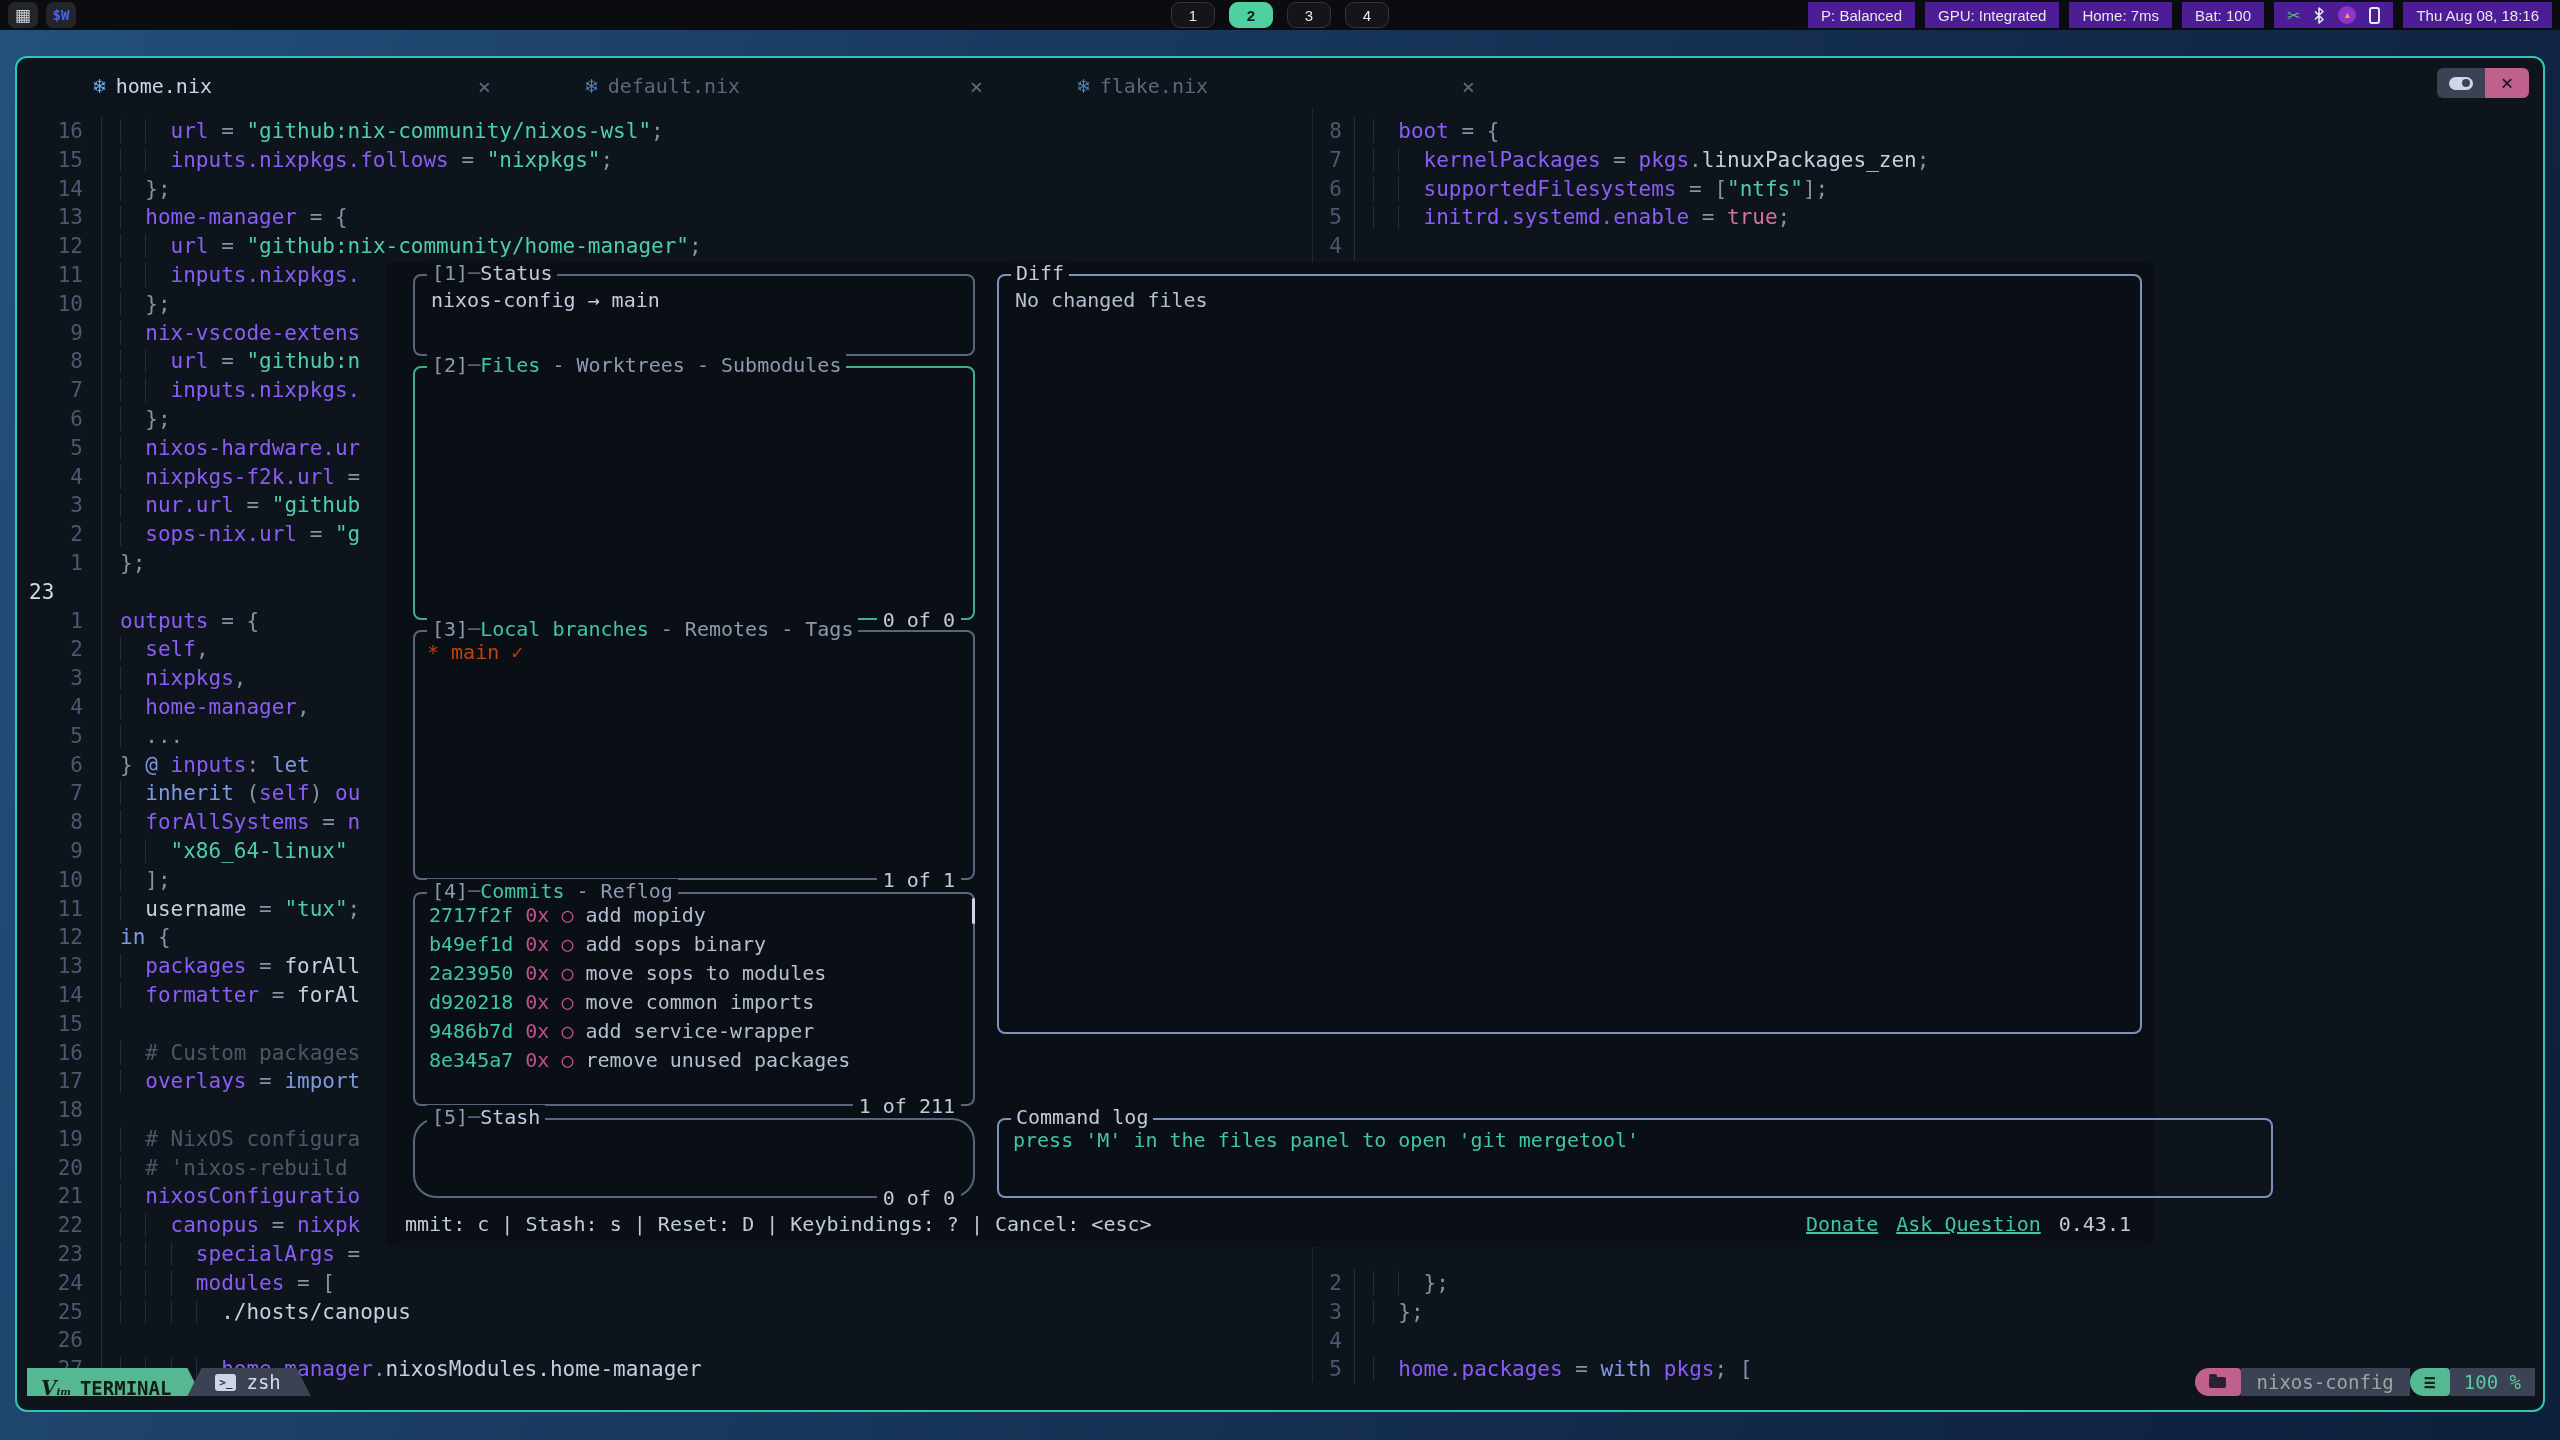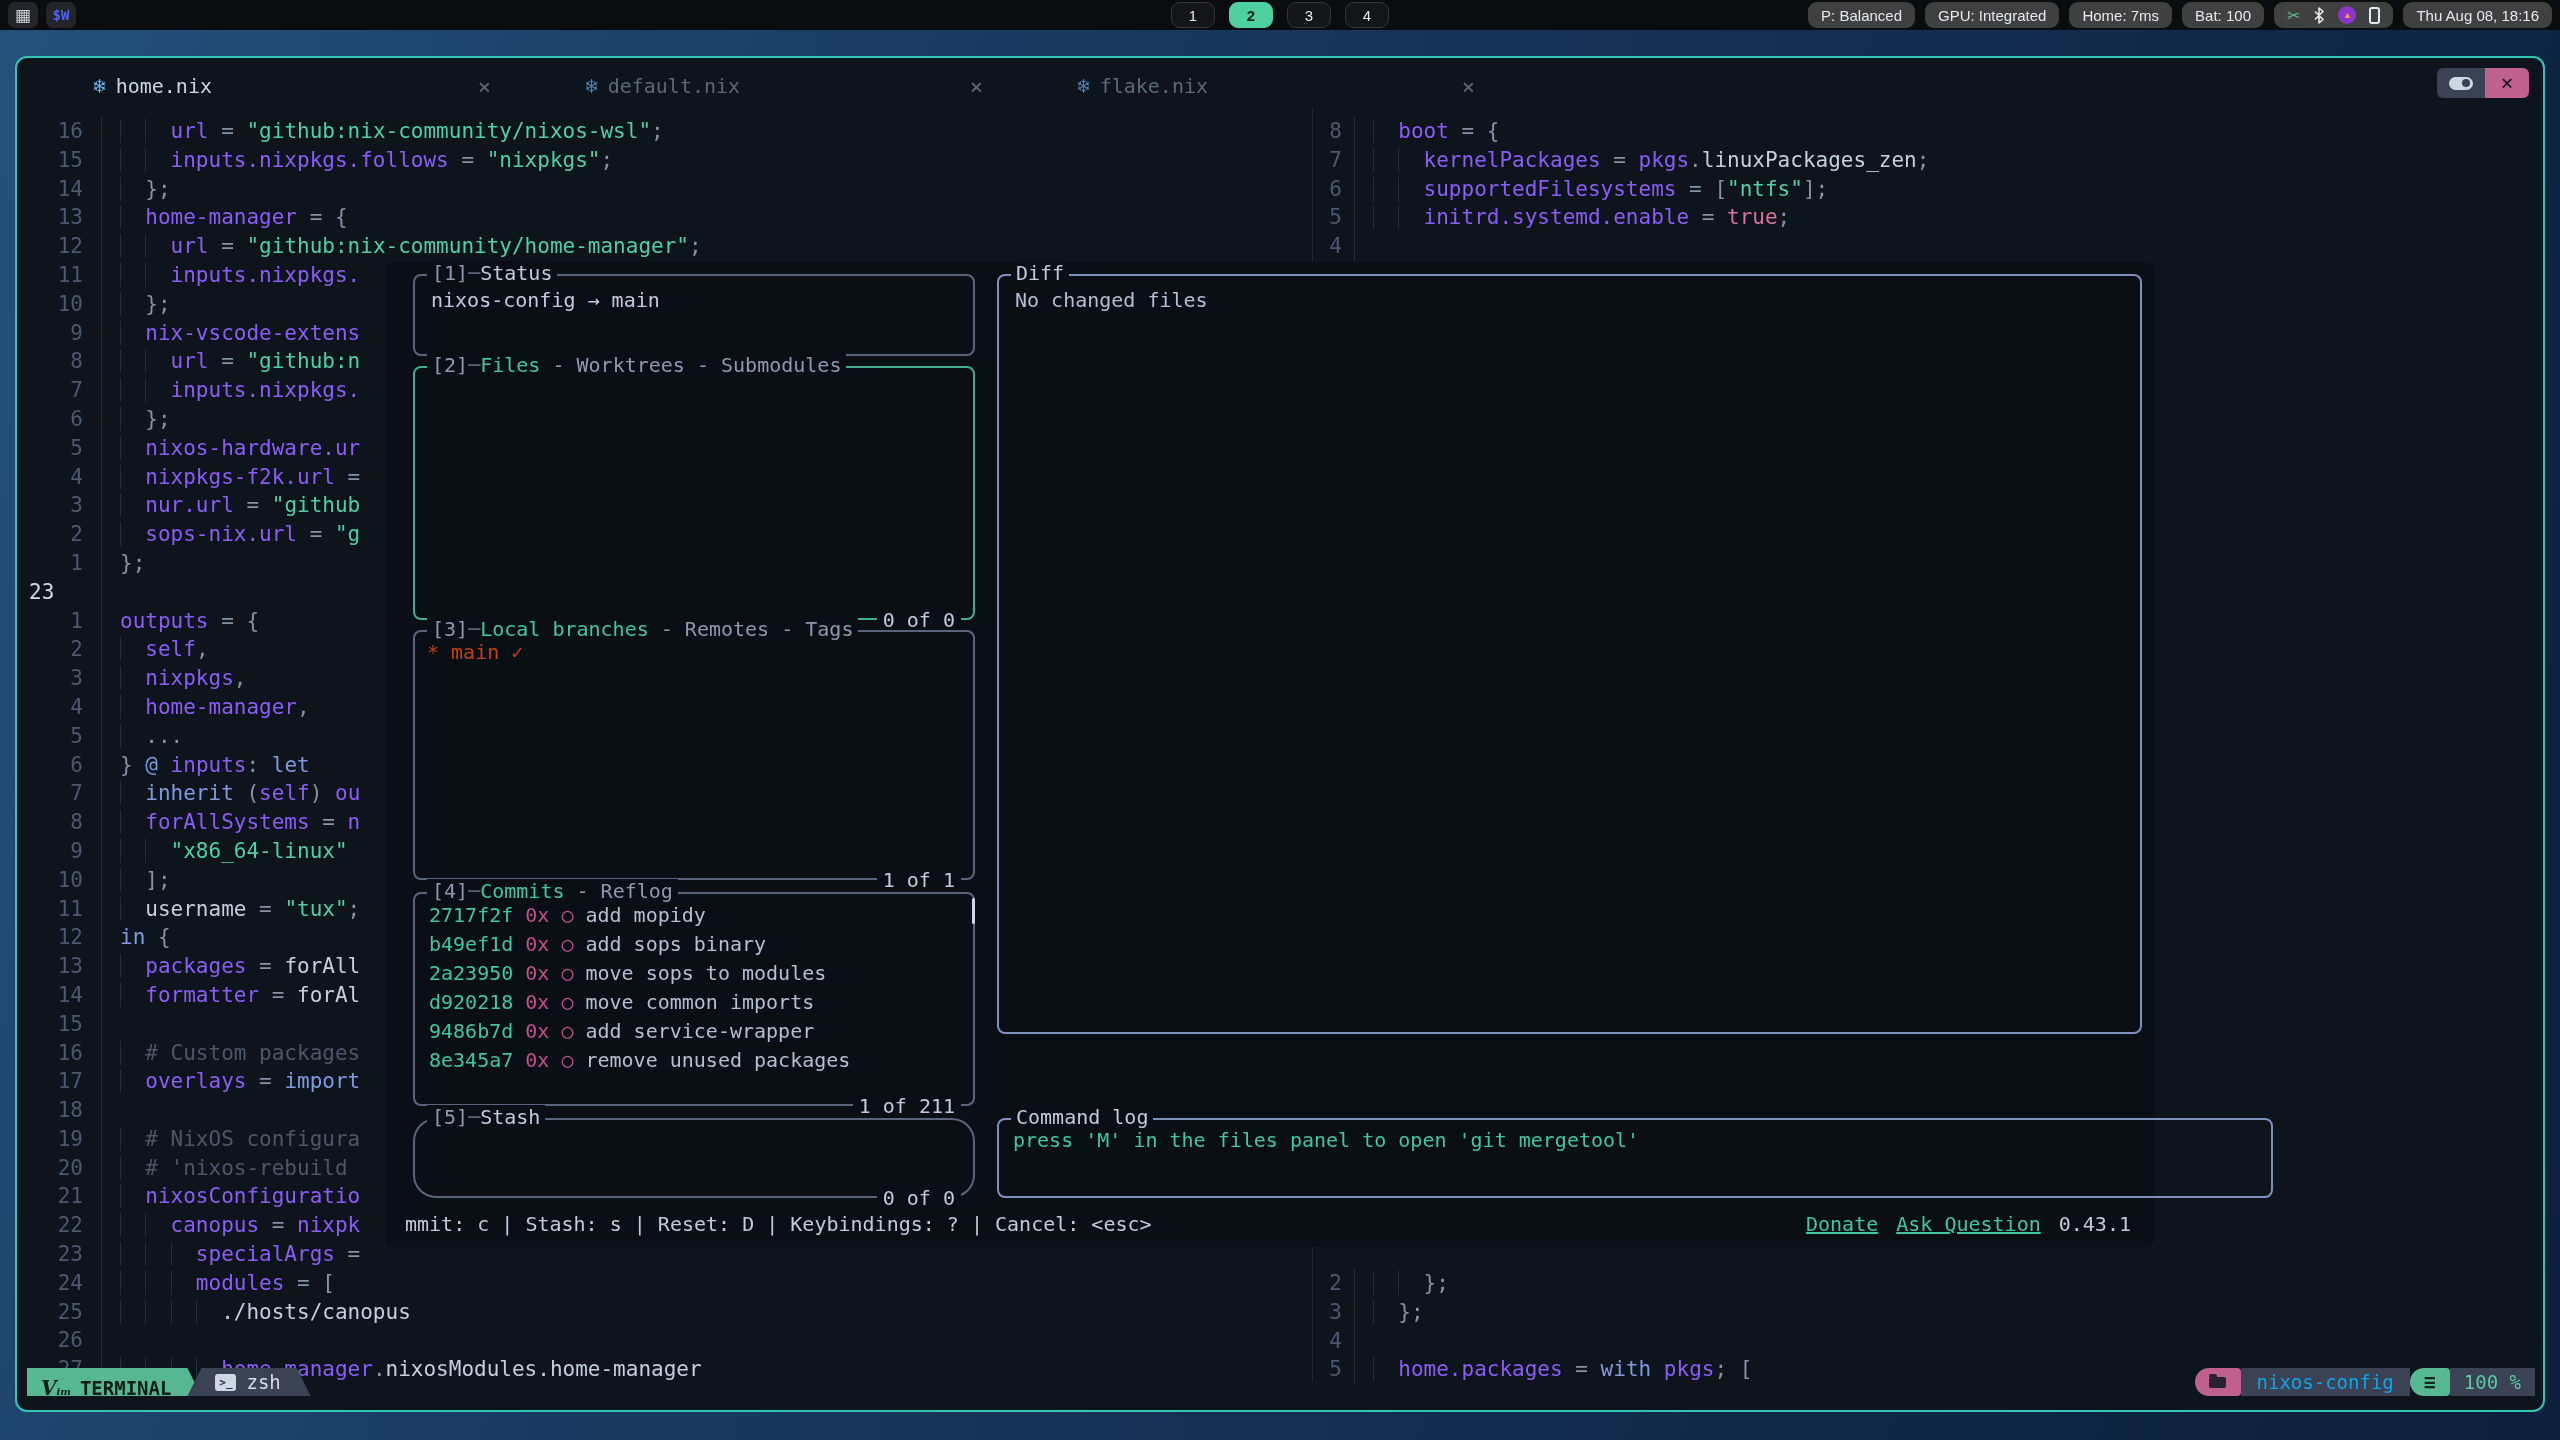--- a/index.html
+++ b/index.html
@@ -10,21 +10,21 @@
   }
   
   .topbar{position:absolute;left:0;top:0;width:2560px;height:30px;background:#0b0c0f;display:flex;align-items:center;padding:0 8px;}
   .tb-left{display:flex;gap:8px;align-items:center;}
   .tb-btn{width:30px;height:26px;border-radius:7px;background:#23252b;border:none;display:flex;align-items:center;justify-content:center;color:#cfd3da;font-size:17px;}
   .tb-logo{color:#5163e8;font-family:"DejaVu Sans Mono",monospace;font-weight:bold;font-size:14px;}
   .tb-center{position:absolute;left:50%;top:2px;transform:translateX(-50%);display:flex;gap:14px;}
   .wspill{width:44px;height:26px;border-radius:9px;background:#141519;border:1px solid #33363d;color:#e8eaee;font-size:15px;font-family:"Liberation Sans",sans-serif;display:flex;align-items:center;justify-content:center;}
   .wspill.active{background:#4fd0a0;border-color:#4fd0a0;color:#0f231c;font-weight:bold;}
   .tb-right{margin-left:auto;display:flex;gap:10px;align-items:center;font-family:"Liberation Sans",sans-serif;}
-  .pill{height:26px;border-radius:9px;background:#404040;color:#e6e8ec;font-size:15px;display:flex;align-items:center;padding:0 13px;white-space:nowrap;}
+  .pill{height:26px;border-radius:0;background:#4c1d95;color:#e6e8ec;font-size:15px;display:flex;align-items:center;padding:0 13px;white-space:nowrap;}
   .tray{display:flex;gap:13px;align-items:center;}
   .icon-scissors{color:#58c08a;font-size:16px;}
   .icon-flame{width:18px;height:18px;border-radius:50%;background:#8b35c9;display:flex;align-items:center;justify-content:center;color:#ff9a3c;font-size:9px;}
   .icon-phone{width:11px;height:17px;border:2px solid #e4e8ee;border-radius:3px;}
   
   .window{position:absolute;left:15px;top:56px;width:2530px;height:1356px;background:#0e141c;border:2px solid #2fc7b4;border-radius:12px;overflow:hidden;}
   
   .tabbar{position:absolute;left:40px;top:6px;height:44px;display:flex;align-items:center;}
   .tab{width:492px;height:40px;display:flex;align-items:center;padding:0 58px 0 36px;font-size:20px;}
   .tab .snow{color:#4e7fae;margin-right:10px;font-size:21px;}
@@ -72,21 +72,21 @@
   .seg{height:28px;display:flex;align-items:center;}
   .seg-term{background:#55b893;color:#0f1d17;font-weight:bold;padding:12px 30px 0 14px;clip-path:polygon(0 0,calc(100% - 14px) 0,100% 100%,0 100%);gap:9px;}
   .vimv{font-family:"DejaVu Serif",serif;font-style:italic;font-weight:bold;font-size:20px;}
   .vimv small{font-size:10px;}
   .seg-zsh{background:#3a4254;color:#d5dbe8;margin-left:-14px;padding:0 30px 0 28px;clip-path:polygon(14px 0,calc(100% - 14px) 0,100% 100%,0 100%);gap:10px;}
   .termbox{width:21px;height:17px;background:#cfd6e4;border-radius:3px;color:#2a3140;font-size:11px;display:flex;align-items:center;justify-content:center;font-weight:bold;}
   .sl-right{margin-left:auto;display:flex;align-items:center;margin-right:8px;}
   .badge-folder{width:46px;height:28px;border-radius:14px 4px 4px 14px;background:#c0608d;display:flex;align-items:center;justify-content:center;}
   .folder-shape{width:17px;height:11px;background:#2a2230;border-radius:2px;position:relative;}
   .folder-shape::before{content:'';position:absolute;top:-3px;left:0;width:8px;height:3px;background:#2a2230;border-radius:2px 2px 0 0;}
-  .sl-repo{background:#3a4254;color:#0ea5e9;height:28px;display:flex;align-items:center;padding:0 16px;}
+  .sl-repo{background:#3a4254;color:#a3a3a3;height:28px;display:flex;align-items:center;padding:0 16px;}
   .badge-list{width:40px;height:28px;border-radius:14px 4px 4px 14px;background:#55b893;color:#15251e;font-size:20px;display:flex;align-items:center;justify-content:center;font-weight:bold;}
   .sl-pct{background:#3a4254;color:#5bcaa2;height:28px;display:flex;align-items:center;padding:0 14px;}
 </style>
 </head>
 <body>
 
 <div class="topbar">
   <div class="tb-left">
     <button class="tb-btn">
         <span>▦</span>

